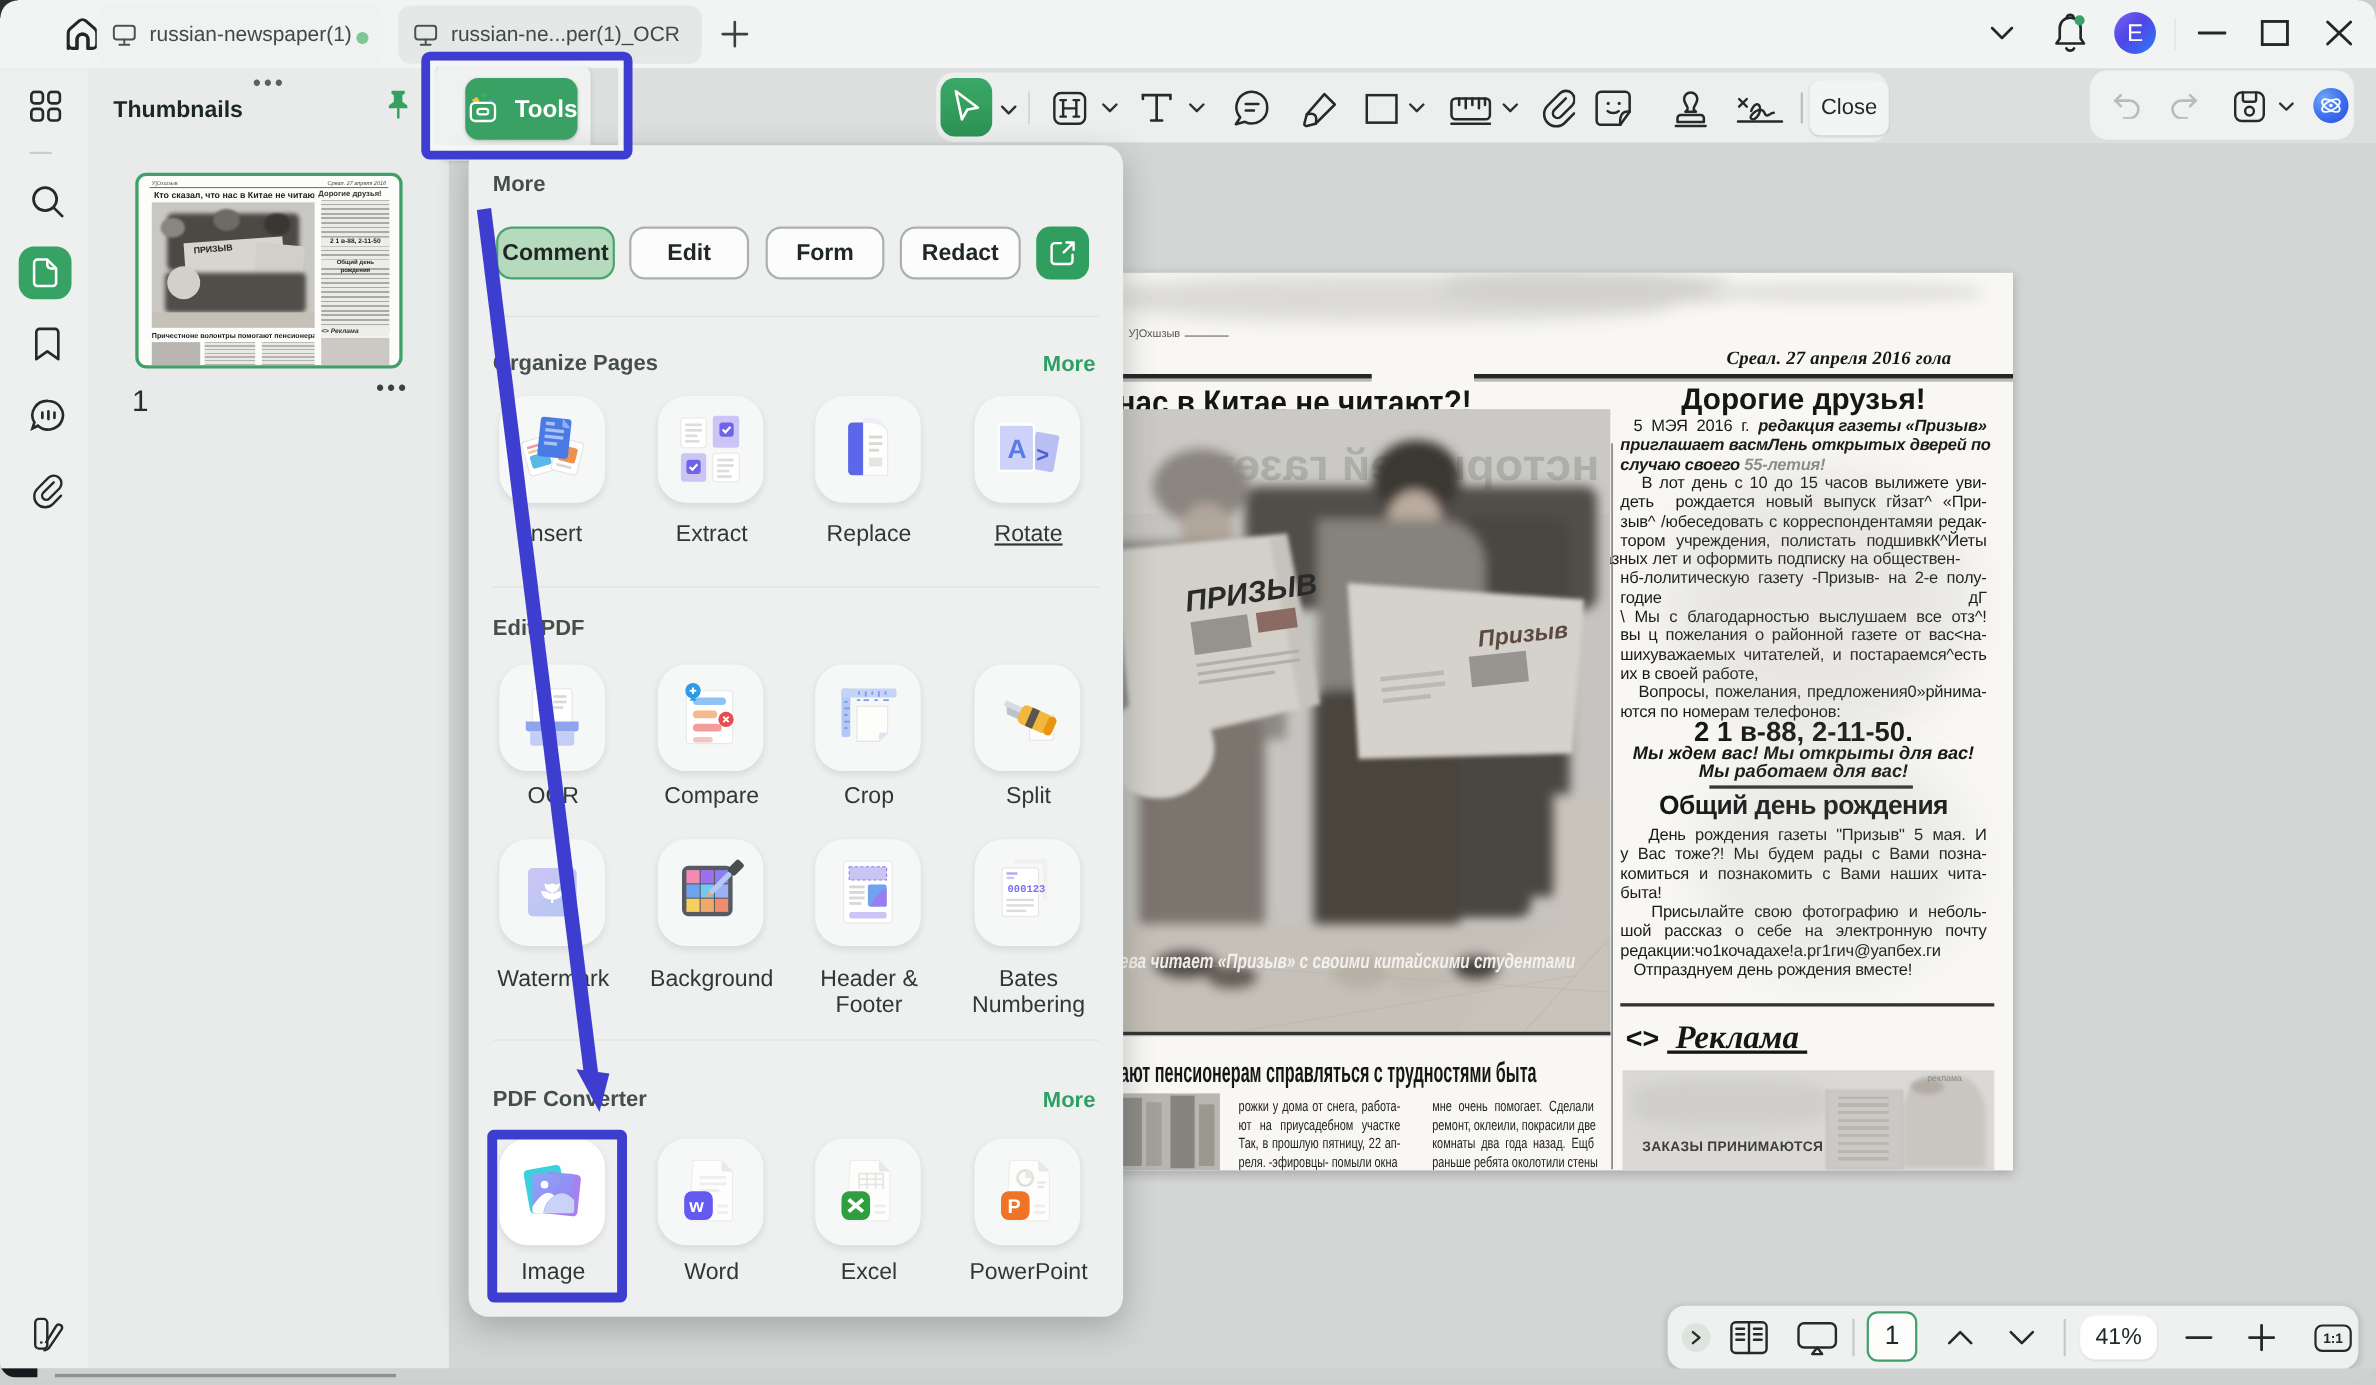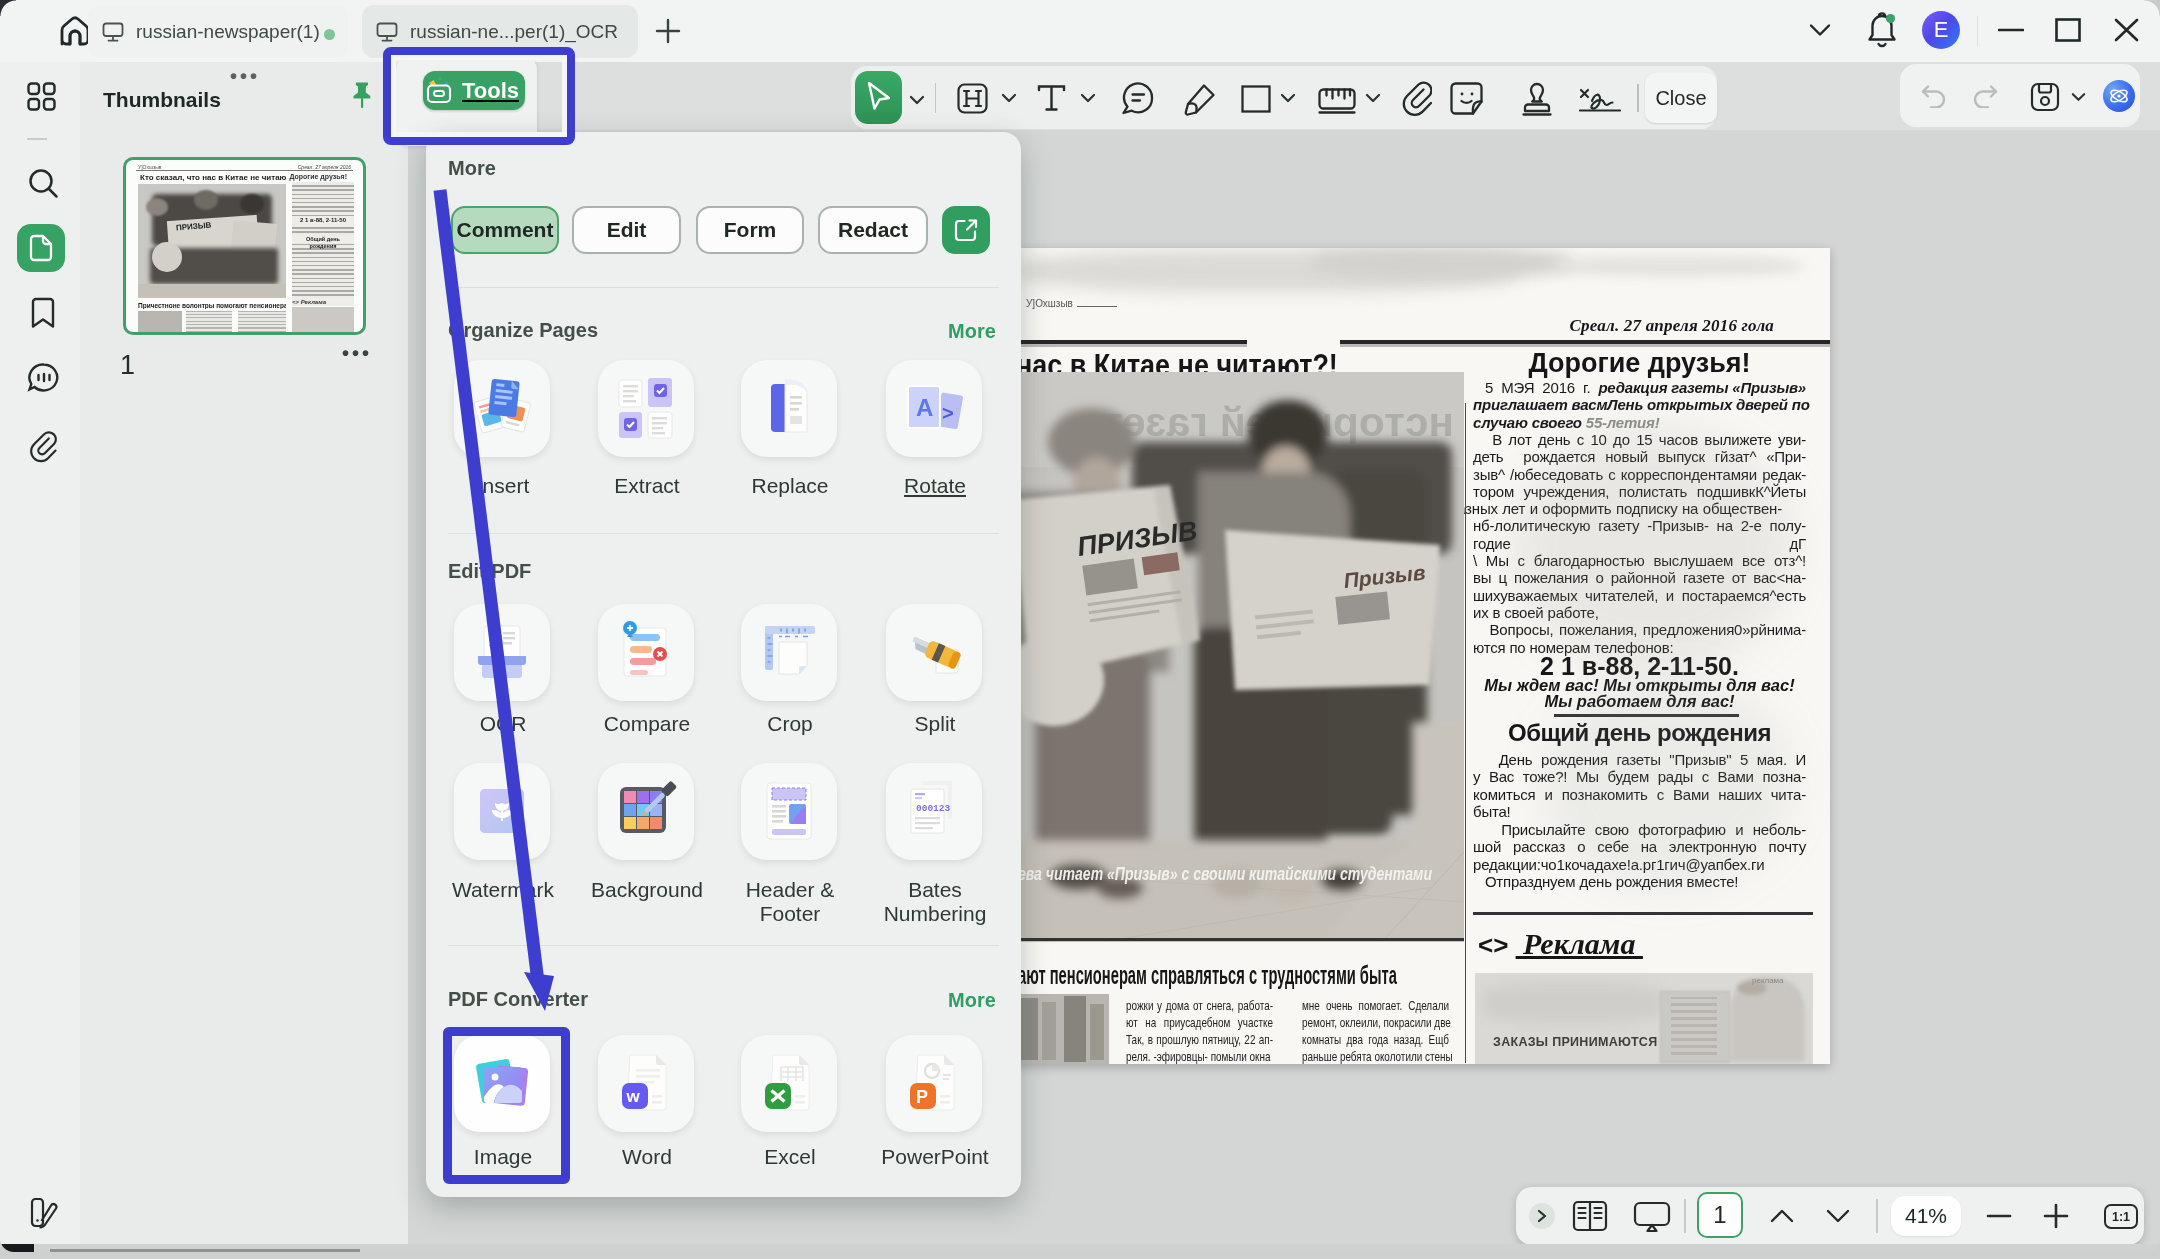--- a/index.html
+++ b/index.html
@@ -10,21 +10,21 @@
   #titlebar{position:absolute;left:0;top:0;width:2160px;height:62px;background:#f2f4f3;border-radius:14px 14px 0 0;}
   .tab{position:absolute;top:5px;height:53px;border-radius:12px;display:flex;align-items:center;}
   #tab1{left:88px;width:260px;background:#eff2f0;}
   #tab2{left:362px;width:276px;background:#e4e8e6;}
   .tabtxt{font-size:19px;color:#404a45;}
   
   #strip{position:absolute;left:0;top:62px;width:2160px;height:68px;background:#dcdfde;}
   #midbar{position:absolute;left:851px;top:66px;width:866px;height:63px;background:#ecefee;border-radius:16px;}
   #rightbar{position:absolute;left:1900px;top:64px;width:240px;height:63px;background:#f0f2f1;border-radius:16px;}
   #toolscard{position:absolute;left:396px;top:56px;width:141px;height:90px;background:#f0f2f1;border-radius:14px;box-shadow:0 1px 4px rgba(0,0,0,.12);}
-  #toolsbtn{position:absolute;left:423px;top:71px;width:102px;height:39px;border-radius:12px;background:#3aa164;display:flex;align-items:center;justify-content:flex-start;box-shadow:0 1px 3px rgba(0,0,0,.2);text-decoration:underline;}
+  #toolsbtn{position:absolute;left:423px;top:71px;width:102px;height:56px;border-radius:12px;background:#3aa164;display:flex;align-items:center;justify-content:space-between;box-shadow:0 1px 3px rgba(0,0,0,.2);}
   
   #rail{position:absolute;left:0;top:62px;width:80px;height:1182px;background:#edf0ee;}
   #panel{position:absolute;left:80px;top:62px;width:328px;height:1182px;background:#e8ebe9;}
   
   #drop{position:absolute;left:426px;top:132px;width:595px;height:1065px;background:#eef0ef;border-radius:18px;box-shadow:0 10px 30px rgba(40,50,45,.28);}
   .sechead{position:absolute;font-size:20px;font-weight:bold;color:#454f4a;}
   .more{position:absolute;font-size:20px;font-weight:bold;color:#2f9e62;}
   .mbtn{position:absolute;top:74px;height:48px;border-radius:14px;box-sizing:border-box;background:#fbfcfb;border:2px solid #abb2ae;font-size:21px;font-weight:bold;color:#202823;display:flex;align-items:center;justify-content:center;}
   .tile{position:absolute;width:96px;height:97px;border-radius:26px;background:#f6f8f7;box-shadow:0 3px 6px rgba(90,100,95,.14);}
   .tlabel{position:absolute;width:160px;text-align:center;font-size:21px;color:#2f3934;}

